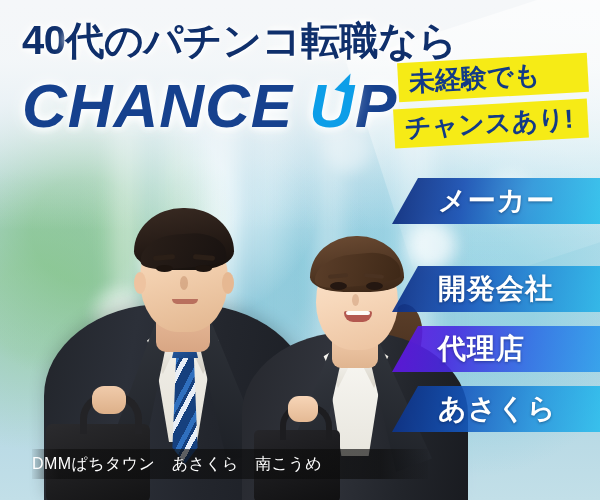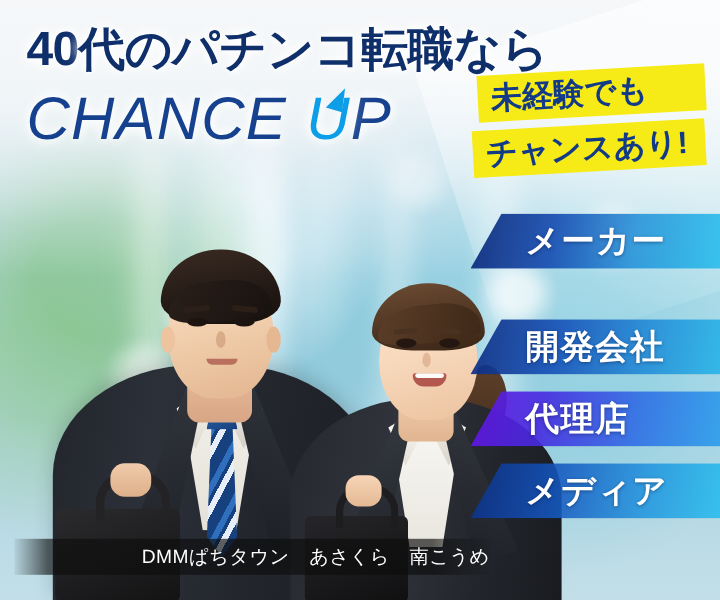--- a/index.html
+++ b/index.html
@@ -257,21 +257,21 @@
   .headline{
     position:absolute;left:22px;top:14px;
     font-size:40px;font-weight:700;color:#0f2f6b;
     letter-spacing:-.5px;white-space:nowrap;
     text-shadow:0 0 9px #fff,0 0 9px #fff,0 0 16px #fff,1px 1px 0 rgba(255,255,255,.9);
   }
   .headline .small{font-size:39px;}
 
   .logo{
     position:absolute;left:22px;top:70px;
-    font-size:50px;font-weight:400;font-style:italic;
+    font-size:62px;font-weight:700;font-style:italic;
     letter-spacing:1px;white-space:nowrap;
     color:#16418e;
     text-shadow:0 0 10px #fff,0 0 10px #fff,0 0 20px #fff;
     display:flex;align-items:baseline;
   }
   .logo .gap{display:inline-block;width:16px;}
   .logo .u-wrap{position:relative;display:inline-block;}
   .logo .u{color:#0d9ee8;}
   .logo .arrow{
     position:absolute;right:4px;top:2px;width:0;height:0;
@@ -311,23 +311,23 @@
     text-shadow:0 1px 3px rgba(0,20,60,.45);
   }
   .cat-0{background:linear-gradient(100deg,rgba(10,40,120,.93) 0%,rgba(17,72,176,.88) 34%,rgba(24,140,215,.82) 66%,rgba(22,186,235,.80) 100%);}
   .cat-1{background:linear-gradient(100deg,rgba(73,18,205,.93) 0%,rgba(48,48,214,.90) 34%,rgba(36,98,226,.85) 68%,rgba(30,150,235,.82) 100%);}
   .cat-2{background:linear-gradient(100deg,rgba(12,44,128,.93) 0%,rgba(18,78,184,.88) 36%,rgba(25,134,214,.83) 70%,rgba(24,176,232,.80) 100%);margin-top:42px;}
   .cat-3{background:linear-gradient(100deg,rgba(98,20,224,.93) 0%,rgba(70,44,224,.90) 30%,rgba(42,104,228,.85) 66%,rgba(32,152,236,.82) 100%);}
   .cat-4{background:linear-gradient(100deg,rgba(13,48,132,.93) 0%,rgba(20,86,190,.88) 34%,rgba(26,142,220,.83) 68%,rgba(24,186,238,.80) 100%);}
 
   
   .caption{
-    position:absolute;left:12px;top:449px;width:396px;height:30px;
+    position:absolute;left:32px;top:449px;width:396px;height:30px;
     background:linear-gradient(90deg,rgba(12,12,12,.05) 0%,rgba(12,12,12,.62) 7%,rgba(12,12,12,.66) 88%,rgba(12,12,12,.05) 100%);
-    display:flex;align-items:center;justify-content:flex-end;
+    display:flex;align-items:center;justify-content:flex-start;
   }
   .caption span{
     color:#fff;font-size:16px;letter-spacing:.4px;white-space:nowrap;
   }
 </style>
 </head>
 <body>
 
 <div class="banner">
 
@@ -415,21 +415,21 @@
     <div class="cat cat-0">
       <span>メーカー</span>
     </div>
     <div class="cat cat-2">
       <span>開発会社</span>
     </div>
     <div class="cat cat-3">
       <span>代理店</span>
     </div>
     <div class="cat cat-4">
-      <span>メディア</span>
+      <span>あさくら</span>
     </div>
   </div>
 
   <div class="caption">
     <span>DMMぱちタウン　あさくら　南こうめ</span>
   </div>
 
 </div>
 
 </body></html>

